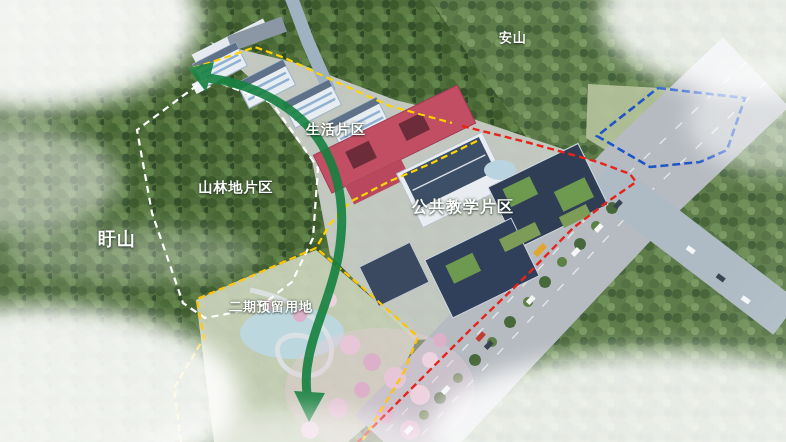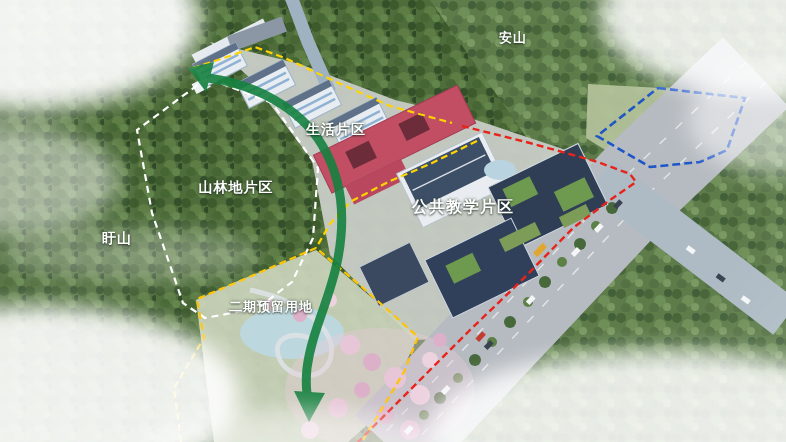--- a/index.html
+++ b/index.html
@@ -7,21 +7,21 @@
          font-family:"DejaVu Sans","Liberation Sans",sans-serif;}
   #stage svg{position:absolute;left:0;top:0;}
   .maplabel{position:absolute;color:#ffffff;white-space:nowrap;
             transform:translate(-50%,-50%);
             text-shadow:0 0 3px rgba(40,60,40,.85),0 1px 2px rgba(0,0,0,.5);
             letter-spacing:1px;font-weight:600;}
   .lab-anshan   {left:513px;top:38px; font-size:13px;}
   .lab-phase2   {left:664px;top:121px;font-size:13.5px;letter-spacing:2px;}
   .lab-living   {left:336px;top:130px;font-size:14px;}
   .lab-forest   {left:236px;top:188px;font-size:14px;text-align:right;}
-  .lab-xushan   {left:117px;top:239px;font-size:14px;}
+  .lab-xushan   {left:117px;top:239px;font-size:18px;}
   .lab-teaching {left:463px;top:207px;font-size:16px;}
   .lab-ext1     {left:271px;top:307px;font-size:13px;}
   .lab-ext2     {left:297px;top:324px;font-size:12.5px;letter-spacing:0;}
 </style>
 </head>
 <body>
 
 <div id="stage">
 
 <svg width="786" height="442" viewBox="0 0 786 442">

